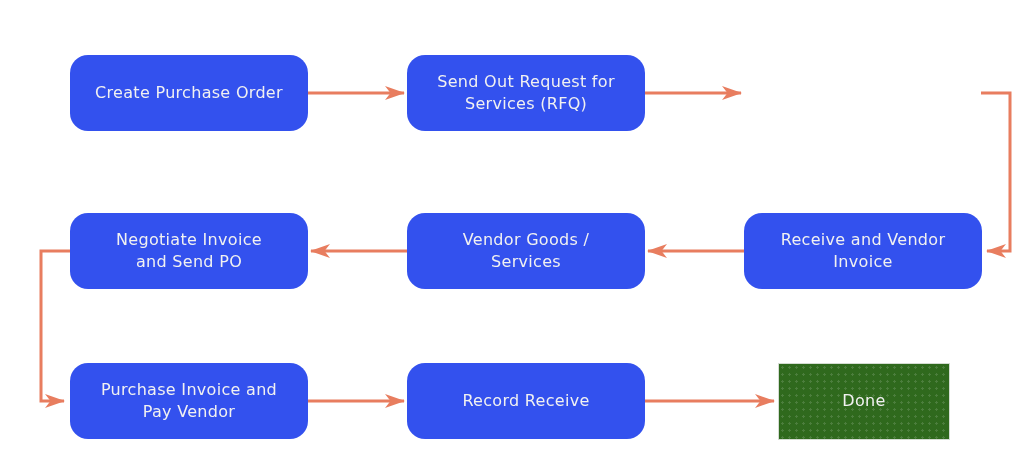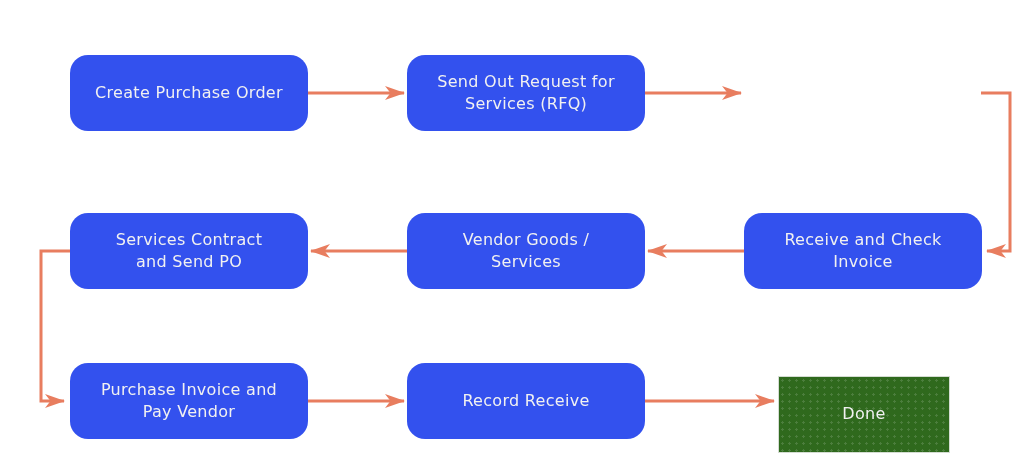--- a/index.html
+++ b/index.html
@@ -41,21 +41,21 @@
     box-sizing:border-box;
   }
   .c1{left:70px}
   .c2{left:407px}
   .c3{left:744px}
   .r1{top:55px}
   .r2{top:213px}
   .r3{top:363px}
   .node.done{
     left:778px;
-    top:376px;
+    top:363px;
     width:172px;
     height:77px;
     border-radius:0;
     background-color:var(--done-fill);
     background-image:radial-gradient(rgba(255,255,255,0.14) 1px, transparent 1.3px);
     background-size:7px 7px;
     border:1px solid var(--done-border);
   }
   svg.connectors{
     position:absolute;
@@ -92,25 +92,25 @@
     <polyline points="407,251 311,251" marker-end="url(#ah)"></polyline>
     <polyline points="71,251 41,251 41,401 64,401" marker-end="url(#ah)"></polyline>
     <polyline points="308,401 404,401" marker-end="url(#ah)"></polyline>
     <polyline points="645,401 774,401" marker-end="url(#ah)"></polyline>
   </svg>
 
   <div class="node c1 r1">Create Purchase Order</div>
   <div class="node c2 r1">Send Out Request for
 Services (RFQ)</div>
 
-  <div class="node c3 r2">Receive and Check
+  <div class="node c3 r2">Receive and Vendor
 Invoice</div>
   <div class="node c2 r2">Vendor Goods /
 Services</div>
-  <div class="node c1 r2">Services Contract
+  <div class="node c1 r2">Negotiate Invoice
 and Send PO</div>
 
   <div class="node c1 r3">Purchase Invoice and
 Pay Vendor</div>
   <div class="node c2 r3">Record Receive</div>
   <div class="node done">Done</div>
 
 </div>
 
 </body></html>

